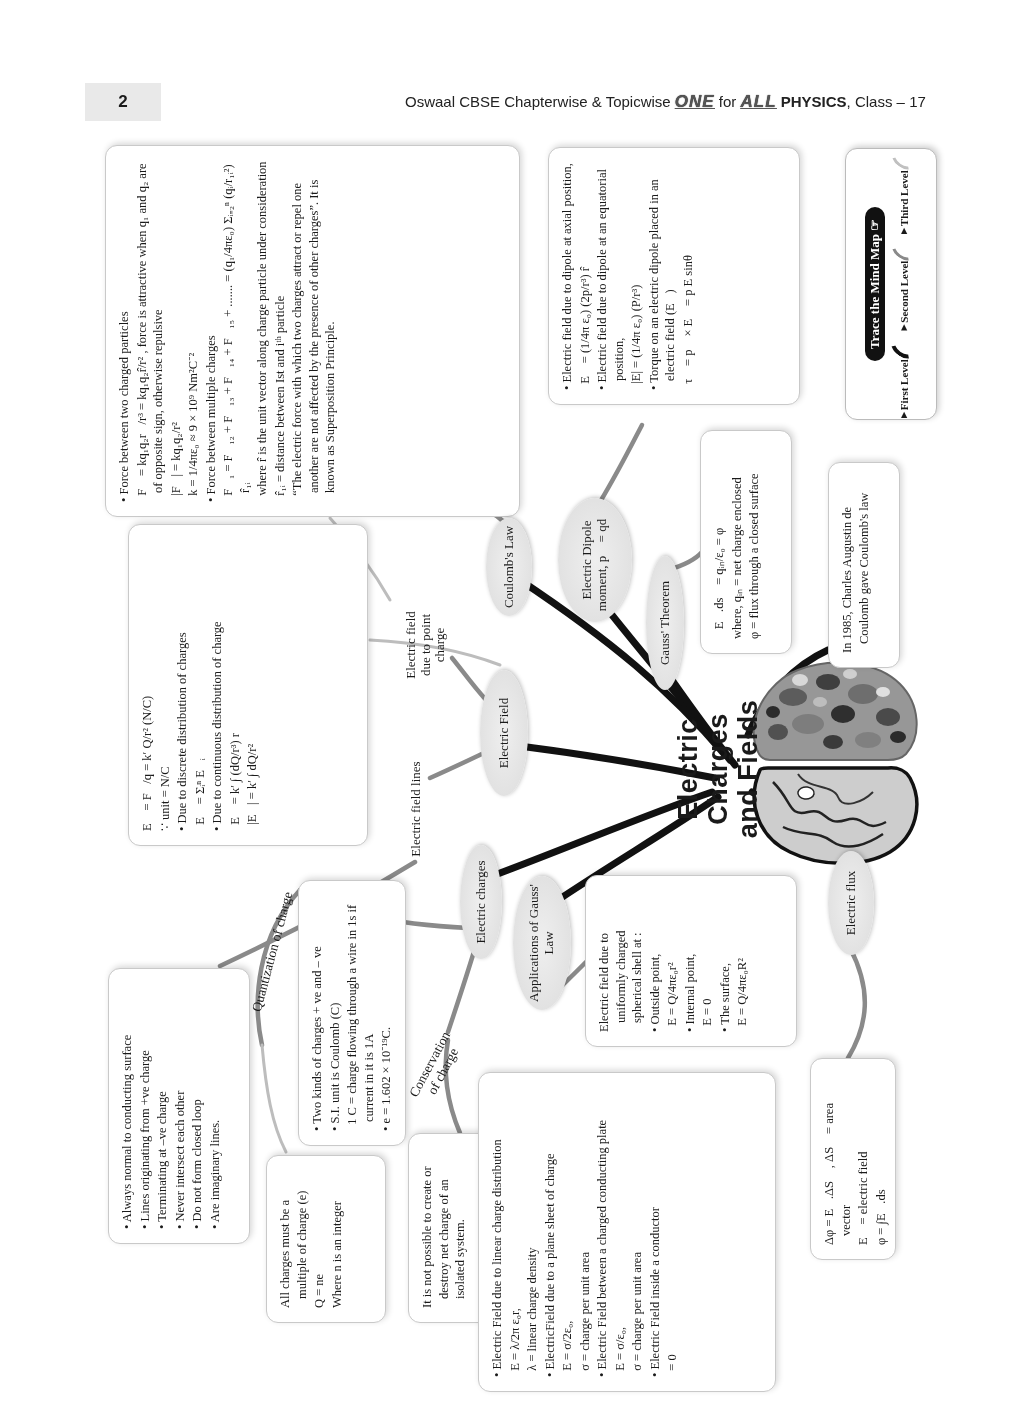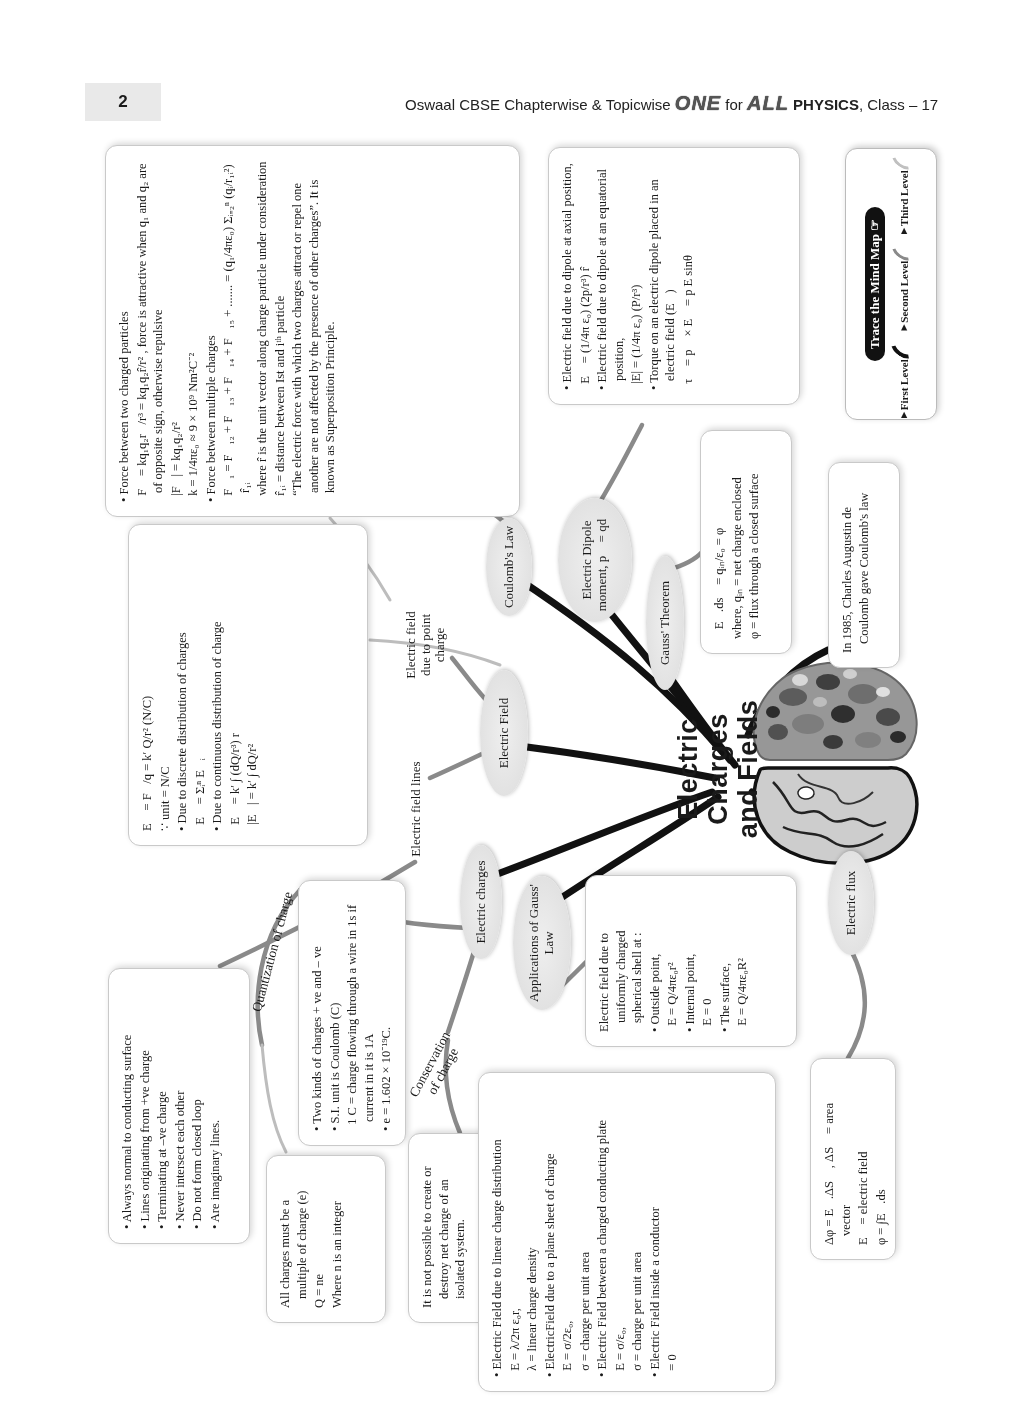--- a/index.html
+++ b/index.html
@@ -4,22 +4,22 @@
 <style>
   html,body{margin:0;padding:0;background:#fff;}
   .page{position:relative;width:1024px;height:1408px;background:#ffffff;overflow:hidden;
         font-family:"Liberation Serif", serif;color:#1a1a1a;}
   
   .pagenum{position:absolute;left:85px;top:83px;width:76px;height:38px;background:#e9e9e9;
            display:flex;align-items:center;justify-content:center;
            font-family:"Liberation Sans",sans-serif;font-weight:bold;font-size:17px;z-index:5;}
   .htitle{position:absolute;left:405px;top:92px;z-index:5;font-family:"Liberation Sans",sans-serif;
           font-size:15px;color:#222;white-space:nowrap;}
-  .htitle .one,.htitle .all{font-weight:bold;font-style:italic;font-size:20px;color:#555;
-          text-shadow:0 0 1px #000;letter-spacing:1px;}
+  .htitle .one,.htitle .all{font-weight:bold;font-style:italic;font-size:17px;color:#555;
+          text-shadow:0 0 1px #000;letter-spacing:1px;text-decoration:underline;}
   .htitle .phys{font-weight:bold;}
   
   .rot{position:absolute;left:var(--l);top:var(--t);width:var(--h);height:var(--w);
        transform:translateY(var(--h)) rotate(-90deg);transform-origin:0 0;z-index:3;}
   .box{background:#fff;border:1.6px solid #c9c9c9;border-radius:12px;
        box-shadow:2px 2px 6px rgba(0,0,0,.16);padding:9px 11px;box-sizing:border-box;
        font-size:12.5px;line-height:1.32;}
   .ln{white-space:pre-wrap;text-indent:-9px;padding-left:12px;margin:1px 0;}
   .ellipse{background:radial-gradient(ellipse at center,#efefef 0%,#dcdcdc 100%);
            border-radius:50%;display:flex;align-items:center;justify-content:center;

